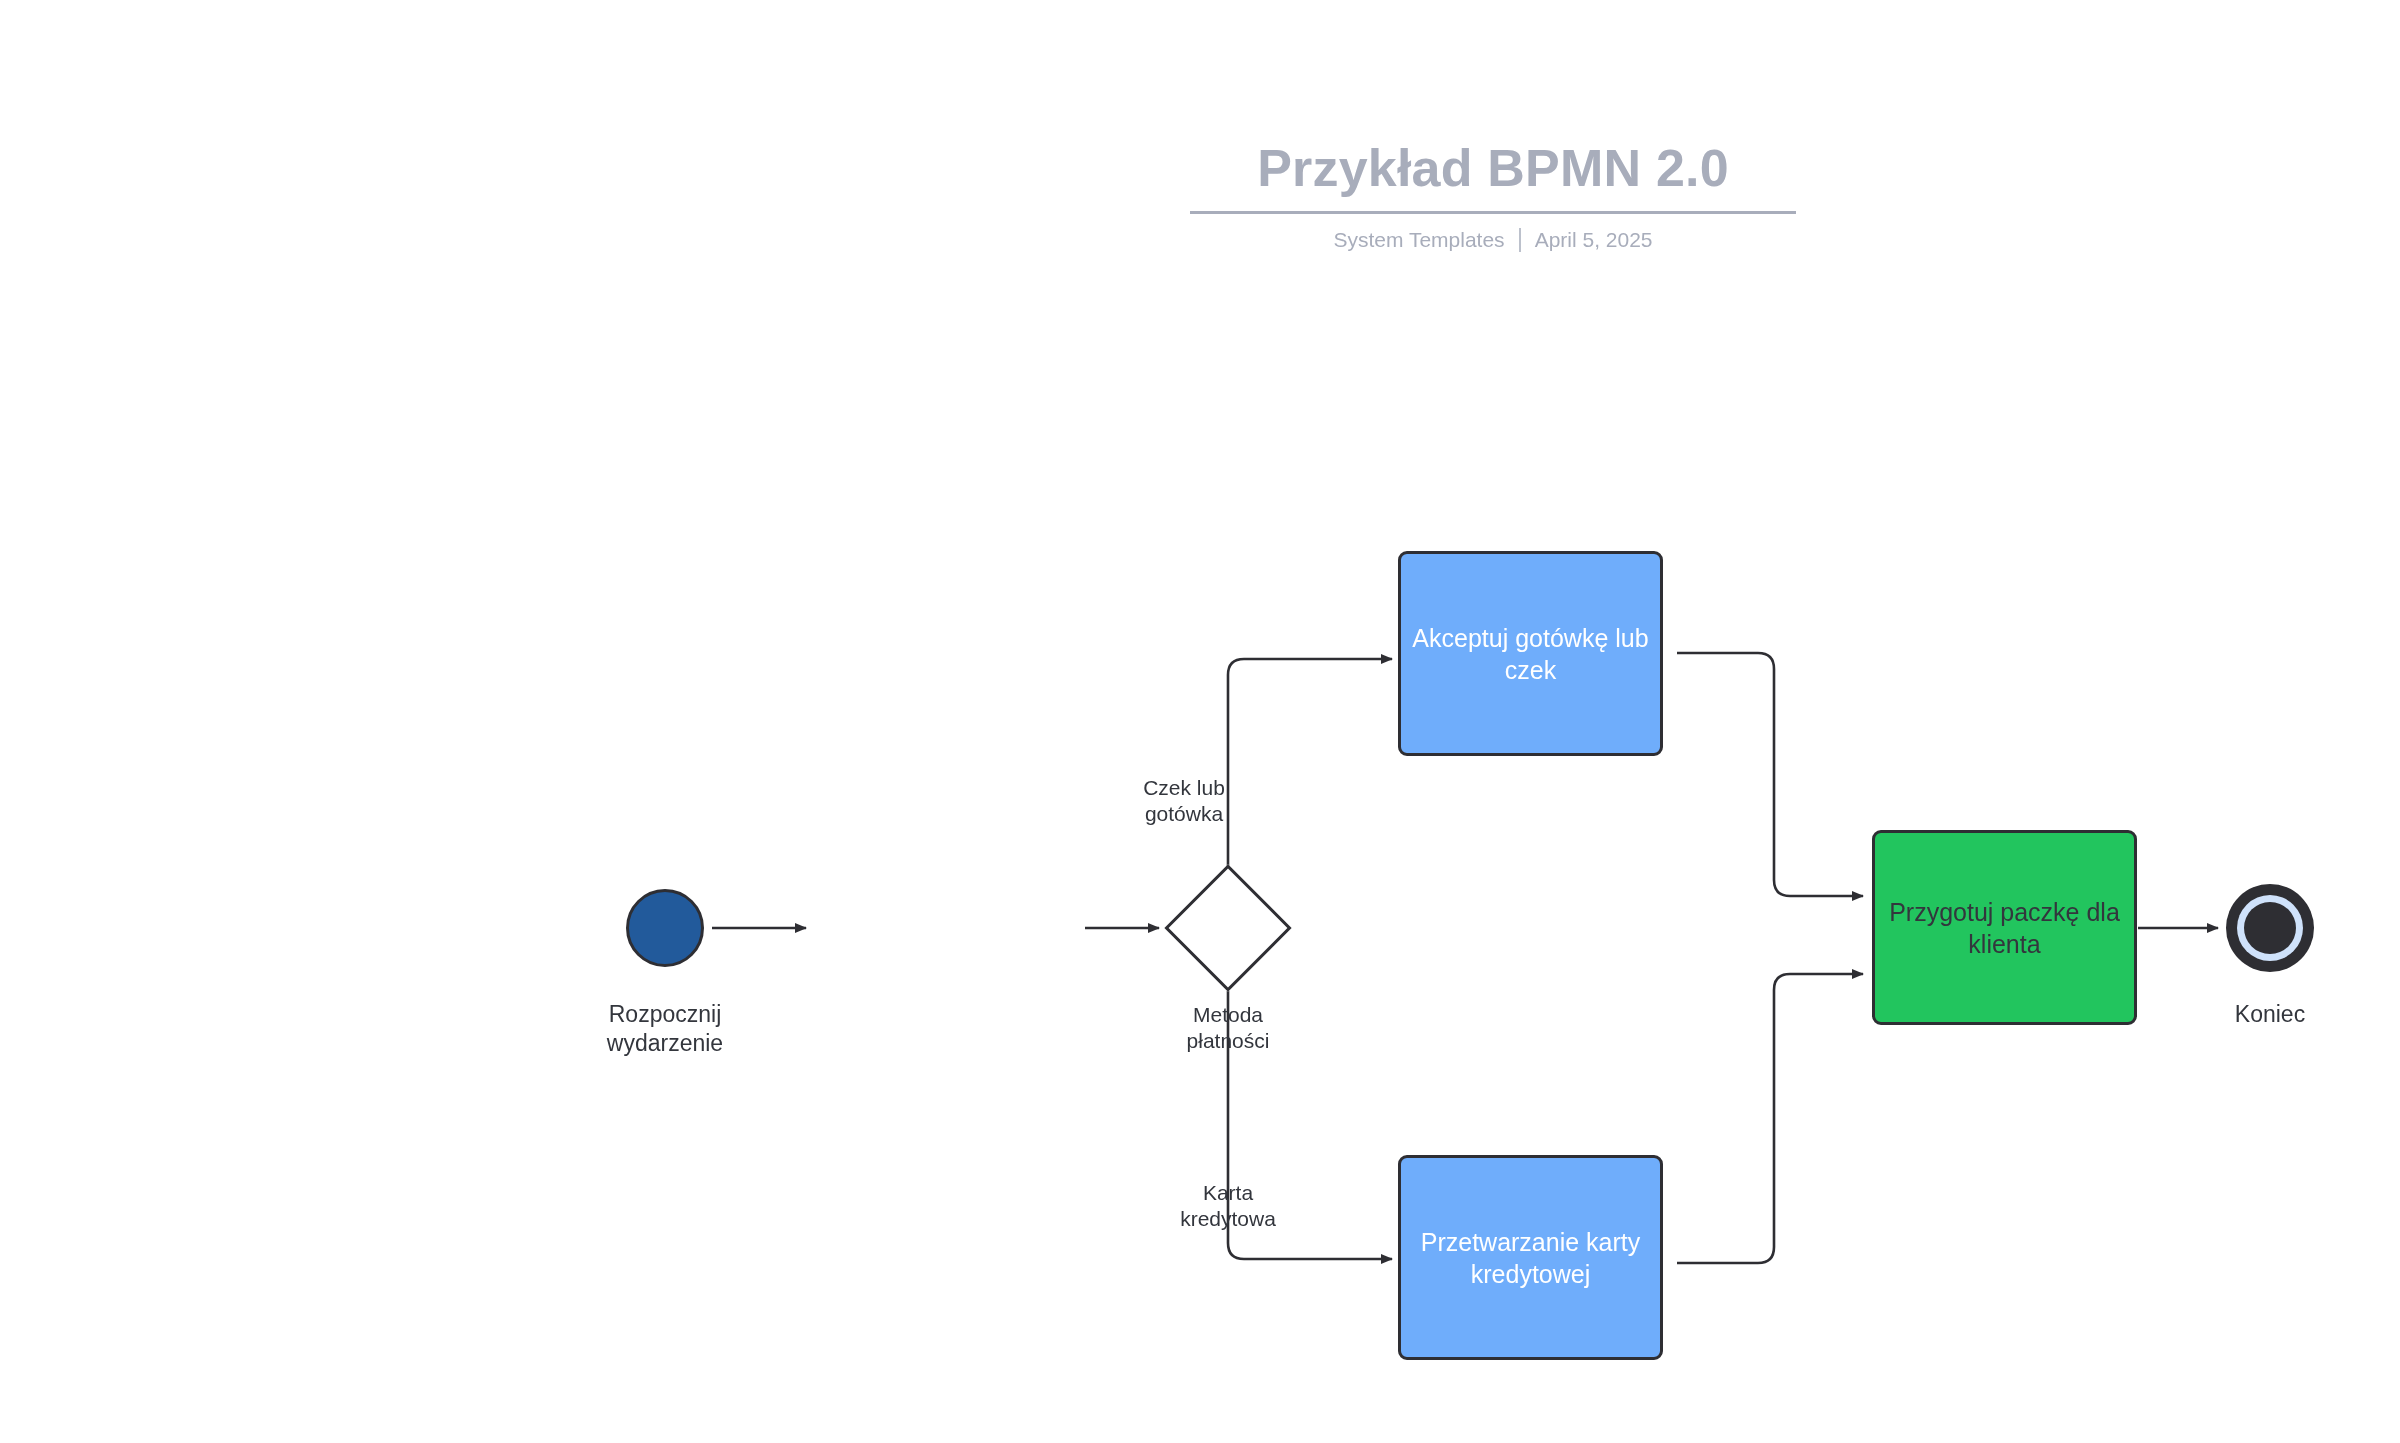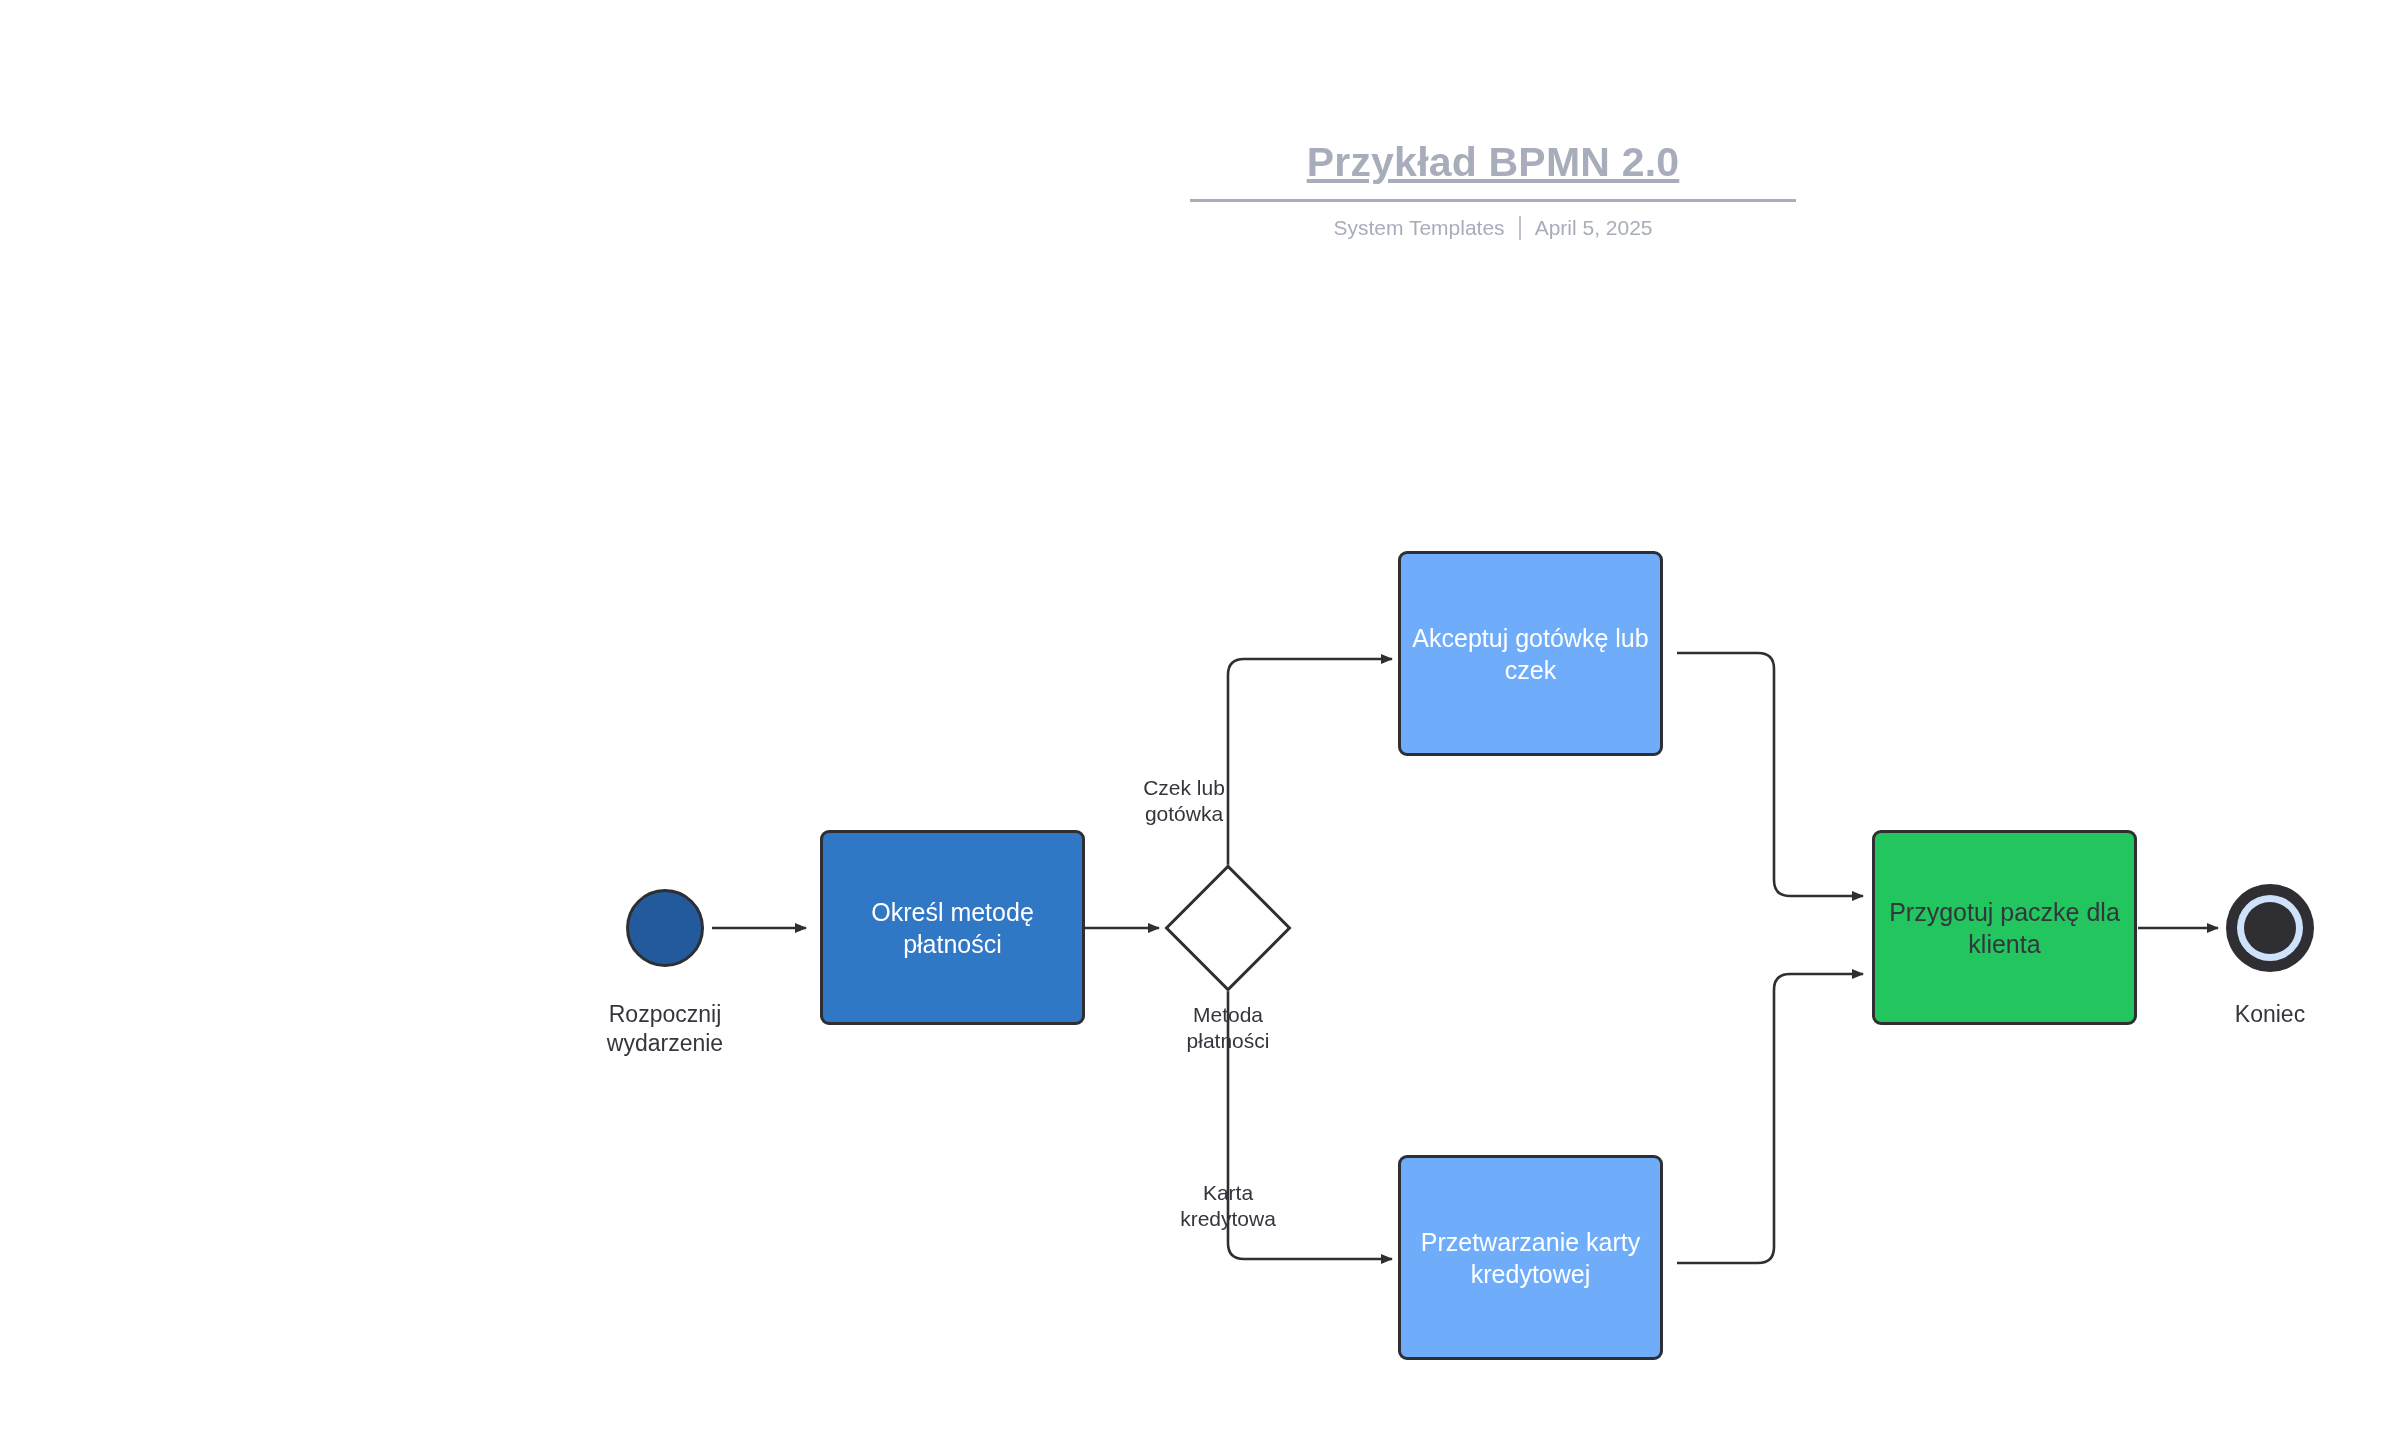--- a/index.html
+++ b/index.html
@@ -18,27 +18,26 @@
 
   
   #doc-header {
     position: absolute;
     left: 1190px;
     top: 140px;
     width: 606px;
     text-align: center;
   }
   #doc-title {
-    font-size: 41px;
+    font-size: 52px;
     font-weight: bold;
     color: #a8adbb;
     letter-spacing: 0.2px;
     line-height: 1.1;
     white-space: nowrap;
-    text-decoration: underline;
   }
   #title-rule {
     margin-top: 14px;
     height: 3px;
     background: #a8adbb;
     width: 100%;
   }
   #doc-subtitle {
     margin-top: 14px;
     font-size: 21px;
@@ -196,24 +195,20 @@
       <path d="M 1677 1263 L 1758 1263 Q 1774 1263 1774 1247 L 1774 990 Q 1774 974 1790 974 L 1863 974" marker-end="url(#arrow)"></path>
 
       <path d="M 2138 928 L 2218 928" marker-end="url(#arrow)"></path>
     </g>
   </svg>
 
   <div class="node" id="start-event" style="left:626px; top:889px;"></div>
   <div class="node-label" style="left:565px; top:1000px; width:200px;">Rozpocznij
 wydarzenie</div>
 
-  <div class="node task task-dark" style="left:820px; top:830px; width:265px; height:195px;">
-    <span class="task-text">Określ metodę
-płatności</span>
-  </div>
 
   <div class="node" id="gateway" style="left:1183px; top:883px;"></div>
   <div class="edge-label" style="left:1128px; top:1002px; width:200px;">Metoda
 płatności</div>
 
   <div class="edge-label" style="left:1084px; top:775px; width:200px;">Czek lub
 gotówka</div>
   <div class="edge-label" style="left:1128px; top:1180px; width:200px;">Karta
 kredytowa</div>
 

